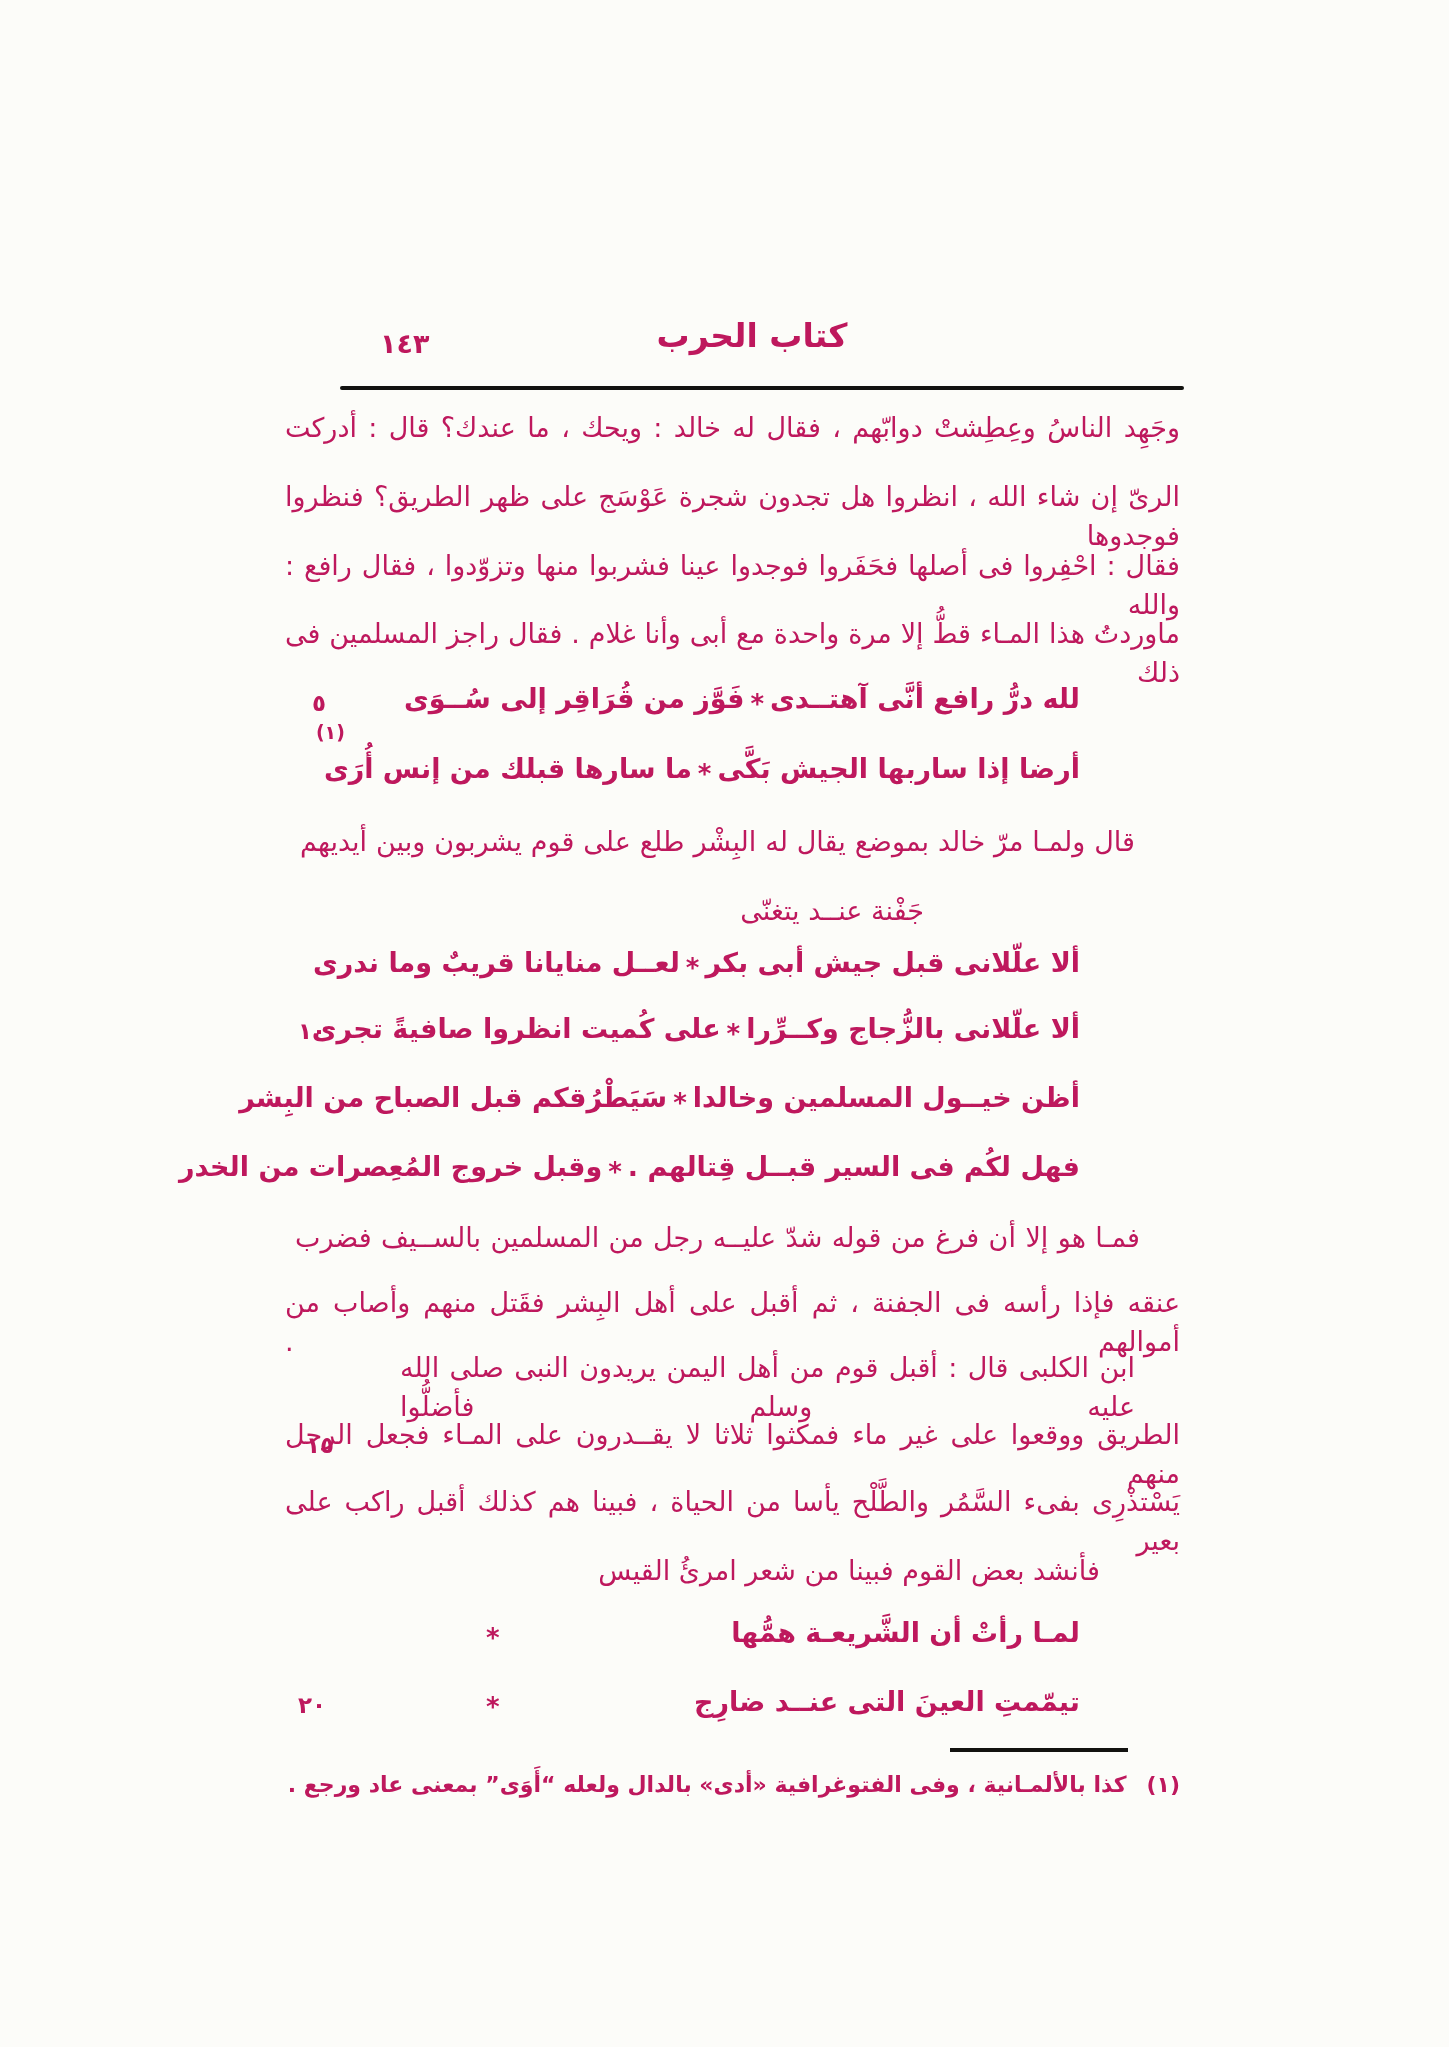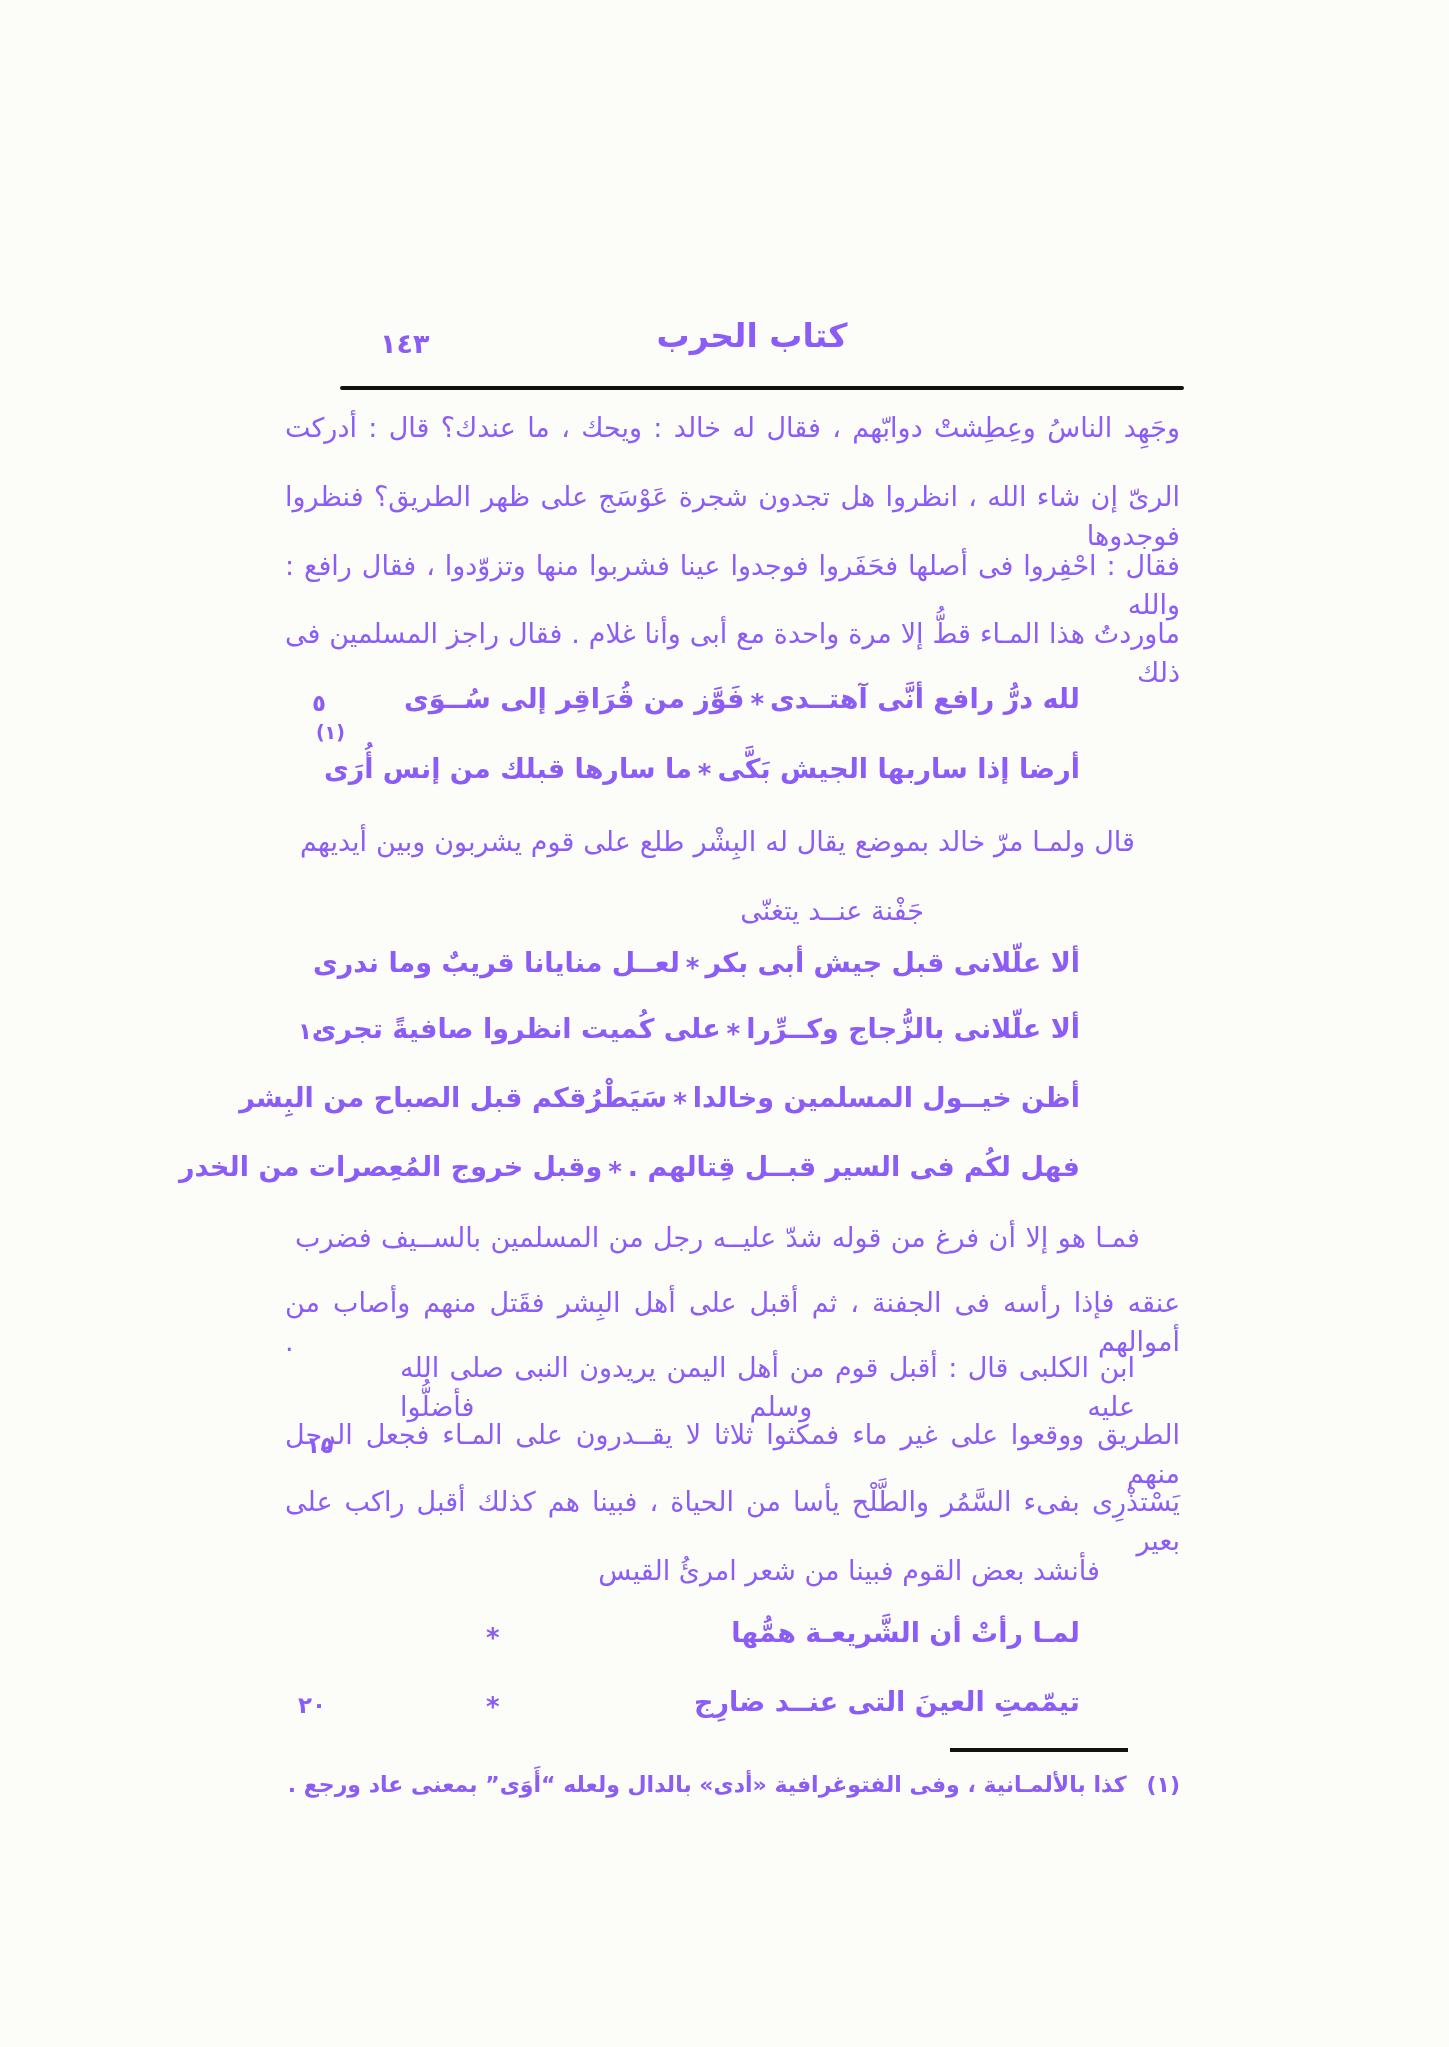--- a/index.html
+++ b/index.html
@@ -1,21 +1,21 @@
 <!DOCTYPE html>
 <html lang="ar"><head>
 <meta charset="utf-8">
 <style>
   html,body { margin:0; padding:0; background:#e8e8e6; }
   .page {
     position:relative;
     width:1449px; height:2047px;
     margin:0 auto;
     background:#fcfcf9;
-    color:#8b5cf6;
+    color:#be185d;
     font-family:"DejaVu Sans", sans-serif;
     overflow:hidden;
   }
   .abs { position:absolute; }
   .page-num { font-size:27px; font-weight:700; letter-spacing:2px; }
   .book-title { font-size:33px; font-weight:700; transform:translateX(-50%); white-space:nowrap; }
   .rule { background:#121210; height:4px; border-radius:2px; }
   .fn-rule { background:#121210; height:4px; }
   .prose {
     font-size:27px; font-weight:400;

